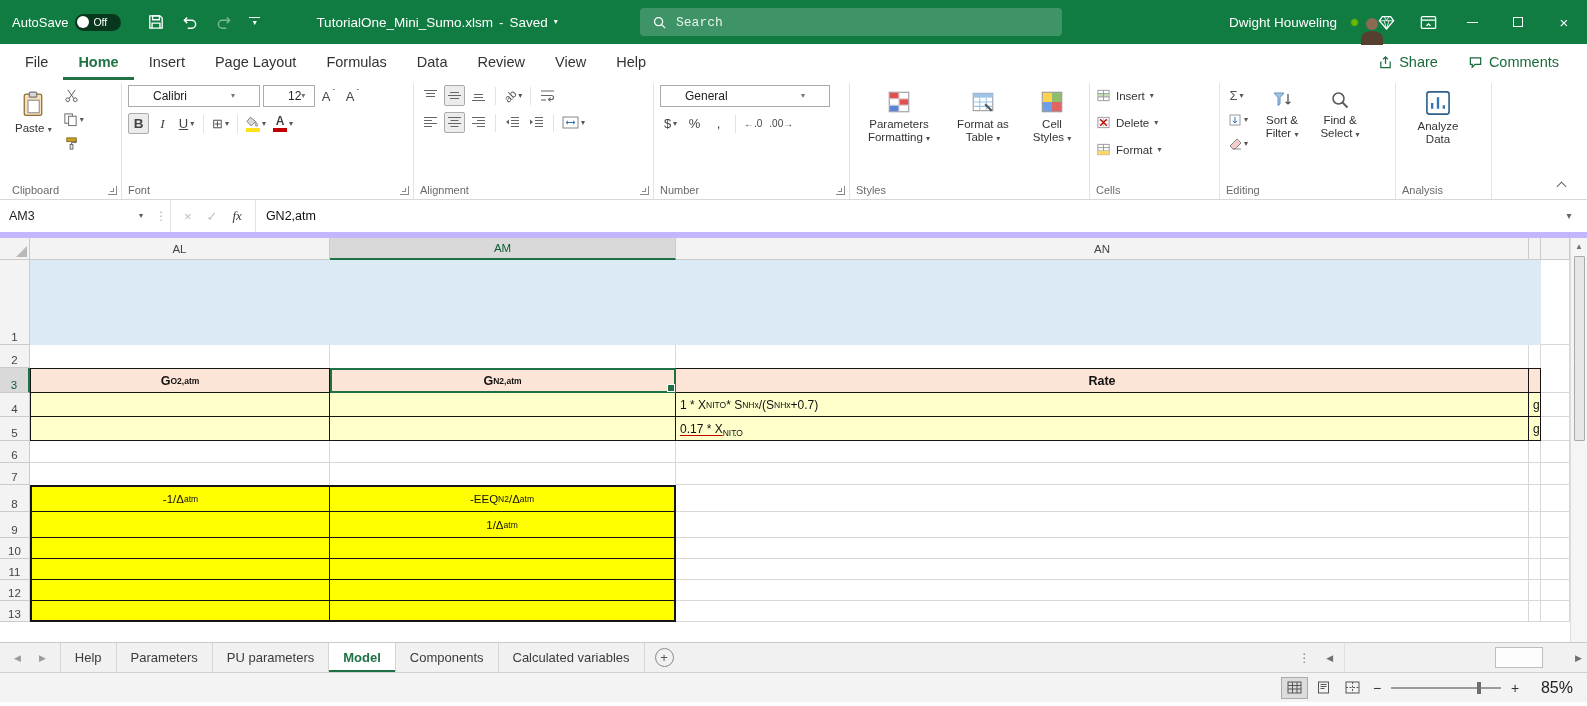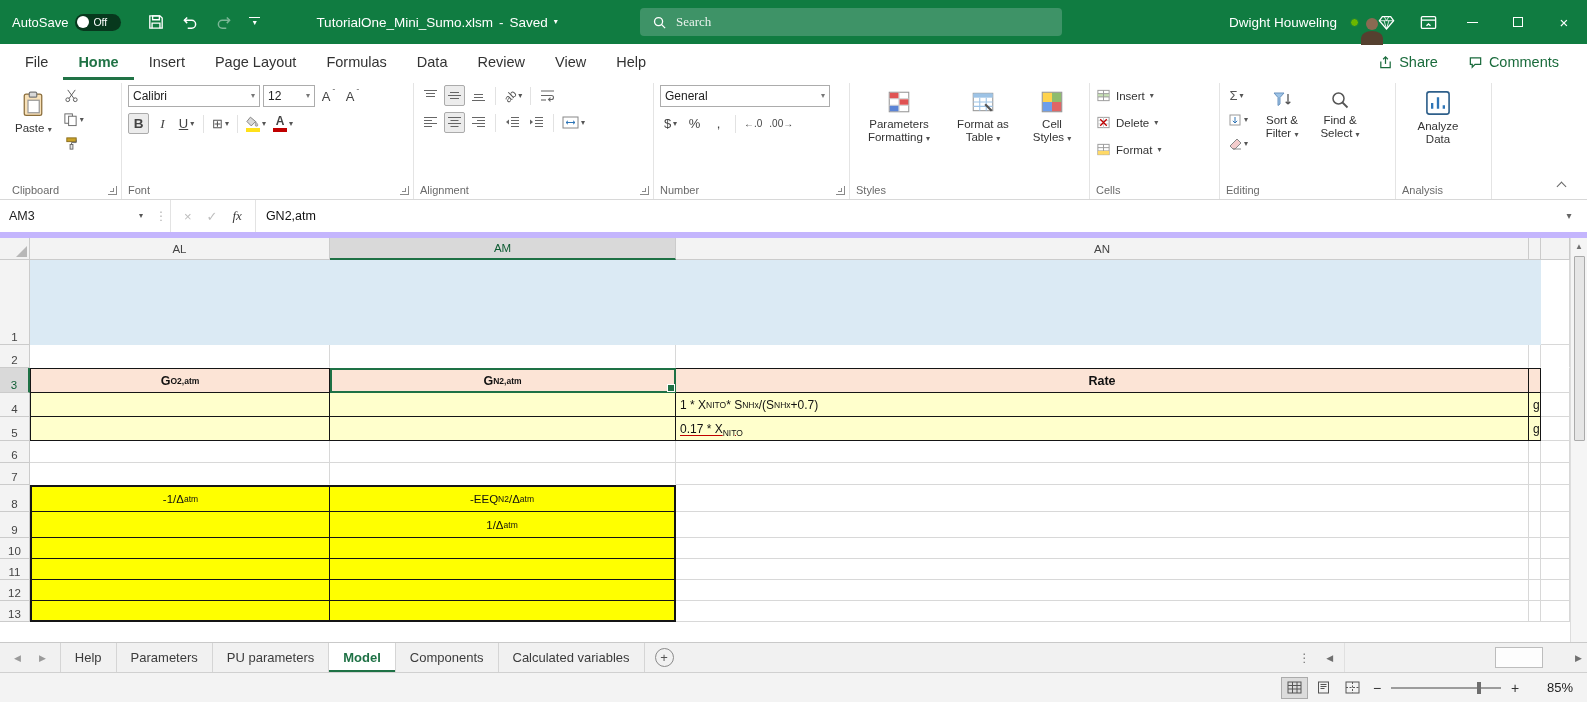--- a/index.html
+++ b/index.html
@@ -15,21 +15,21 @@
   .toggle{height:17px;min-width:46px;background:rgba(0,0,0,.55);border-radius:9px;display:flex;align-items:center;gap:4px;padding:0 6px 0 2px}
   .toggle .dot{width:12px;height:12px;border-radius:50%;background:#fff}
   .toggle .state{font-size:10.5px;color:#fff}
   .qat{display:flex;align-items:center;gap:16px;padding:0 14px}
   .qat-btn{display:inline-flex;align-items:center;justify-content:center;flex-direction:column;gap:1px}
   .qat-btn.dim{opacity:.45}
   .mini-bar{width:11px;border-top:1.5px solid #fff;display:block}
   .chv-w{font-size:8px;color:#fff;line-height:1}
   .doc-title{display:flex;align-items:center;gap:6px;font-size:13.5px;margin-left:42px;white-space:nowrap}
   .search-box{position:absolute;left:640px;top:8px;width:422px;height:28px;background:var(--green2);border-radius:4px;display:flex;align-items:center;gap:9px;padding:0 12px}
-  .search-box input{flex:1;background:transparent;border:none;outline:none;color:#fff;font-size:13px;font-family:Liberation Serif, serif}
+  .search-box input{flex:1;background:transparent;border:none;outline:none;color:#fff;font-size:13px;font-family:Liberation Mono, monospace}
   .search-box input::placeholder{color:#E9F2EC;opacity:1}
   .tb-right{margin-left:auto;display:flex;align-items:center;height:100%}
   .user-name{font-size:13.5px;padding:0 12px;white-space:nowrap}
   .avatar{width:30px;height:30px;border-radius:50%;background:#BFD9D4;position:relative;overflow:hidden;margin:0 8px;flex:none}
   .avatar::before{content:"";position:absolute;left:9px;top:5px;width:12px;height:12px;border-radius:50%;background:#8A6A52}
   .avatar::after{content:"";position:absolute;left:4px;top:18px;width:22px;height:14px;border-radius:50% 50% 0 0;background:#55402F}
   .presence{position:absolute;right:6px;bottom:4px;width:9px;height:9px;border-radius:50%;background:#6BB700;border:1.5px solid var(--green);z-index:2}
   .avatar-wrap{position:relative}
   .tb-icon{width:42px;height:44px;display:flex;align-items:center;justify-content:center}
   .caption-btn{width:46px;height:44px;display:flex;align-items:center;justify-content:center;font-size:15px;color:#fff}
@@ -48,21 +48,21 @@
   .rg-body.col{flex-direction:column;gap:6px;align-items:stretch}
   .rg-label{height:18px;font-size:11px;color:#6A6A6A;display:flex;align-items:center;justify-content:flex-start}
   .dlaunch{position:absolute;right:4px;bottom:4px;width:9px;height:9px;border-right:1.5px solid #8a8a8a;border-bottom:1.5px solid #8a8a8a}
   .dlaunch::before{content:"";position:absolute;right:2px;bottom:2px;width:3px;height:3px;border-right:1.5px solid #8a8a8a;border-bottom:1.5px solid #8a8a8a}
   .bigbtn{display:flex;flex-direction:column;align-items:center;gap:3px;padding:4px 3px;font-size:11.5px;color:#333;line-height:1.15;text-align:center;border-radius:2px}
   .bb-label{display:block}
   .chv{font-size:8px;color:#555;line-height:1}
   .chv::after{content:"▾"}
   .sbtn{height:21px;min-width:21px;display:inline-flex;align-items:center;justify-content:center;font-size:13px;color:#444;gap:2px;padding:0 2px;border-radius:2px}
   .active-ctl{border:1px solid #ABABAB;background:#ECECEC}
-  .combo{height:22px;border:1px solid #ACACAC;background:#fff;display:flex;align-items:center;justify-content:space-between;padding:0 4px;font-size:12px;color:#222}
+  .combo{height:22px;border:1px solid #ACACAC;background:#fff;display:flex;align-items:center;justify-content:space-between;padding:0 24px;font-size:12px;color:#222}
   .combo .chv{color:#777}
   .hrow{display:flex;align-items:center;gap:3px}
   .vstack{display:flex;flex-direction:column;gap:3px;align-items:flex-start}
   .vline{width:1px;height:18px;background:#E2E2E2;margin:0 3px}
   .icon-stack{display:flex;flex-direction:column;align-items:center;gap:1px}
   .cbar{width:14px;height:4px;display:block}
   .a-letter{font-size:12px;font-weight:bold;line-height:1;color:#444}
   .bold-b{font-weight:bold;font-size:13.5px}
   .ital{font-style:italic;font-family:"Liberation Serif",serif;font-size:13.5px}
   .und>span:first-child{text-decoration:underline}
@@ -132,21 +132,21 @@
   .hs-track{width:220px;align-self:stretch;position:relative;background:#F1F1F1;border-left:1px solid #E0E0E0}
   .hs-thumb{position:absolute;top:4px;bottom:4px;left:150px;width:48px;background:#FDFDFD;border:1px solid #BDBDBD}
   
   .statusbar{height:30px;flex:none;display:flex;align-items:center;background:#F3F3F3;border-top:1px solid #D0D0D0;padding-right:14px}
   .sb-spacer{flex:1}
   .view-btn{width:27px;height:22px;display:flex;align-items:center;justify-content:center;margin:0 1px}
   .view-btn.active{background:#DCDCDC;border:1px solid #ABABAB}
   .zoom-ctl{width:20px;text-align:center;color:#333;font-size:14px;display:flex;align-items:center;justify-content:center}
   .zoom-track{width:110px;height:2px;background:#9C9C9C;position:relative;margin:0 4px}
   .zoom-thumb{position:absolute;left:78%;top:-5px;width:4px;height:12px;background:#6E6E6E}
-  .zoom-pct{width:44px;text-align:right;font-size:13px;color:#222;margin-left:4px}
+  .zoom-pct{width:44px;text-align:right;font-size:16px;color:#222;margin-left:4px}
 </style>
 </head>
 <body>
 
 <div class="app">
 
   <div class="titlebar">
     <div class="autosave">
       <span>AutoSave</span>
       <span class="toggle">

